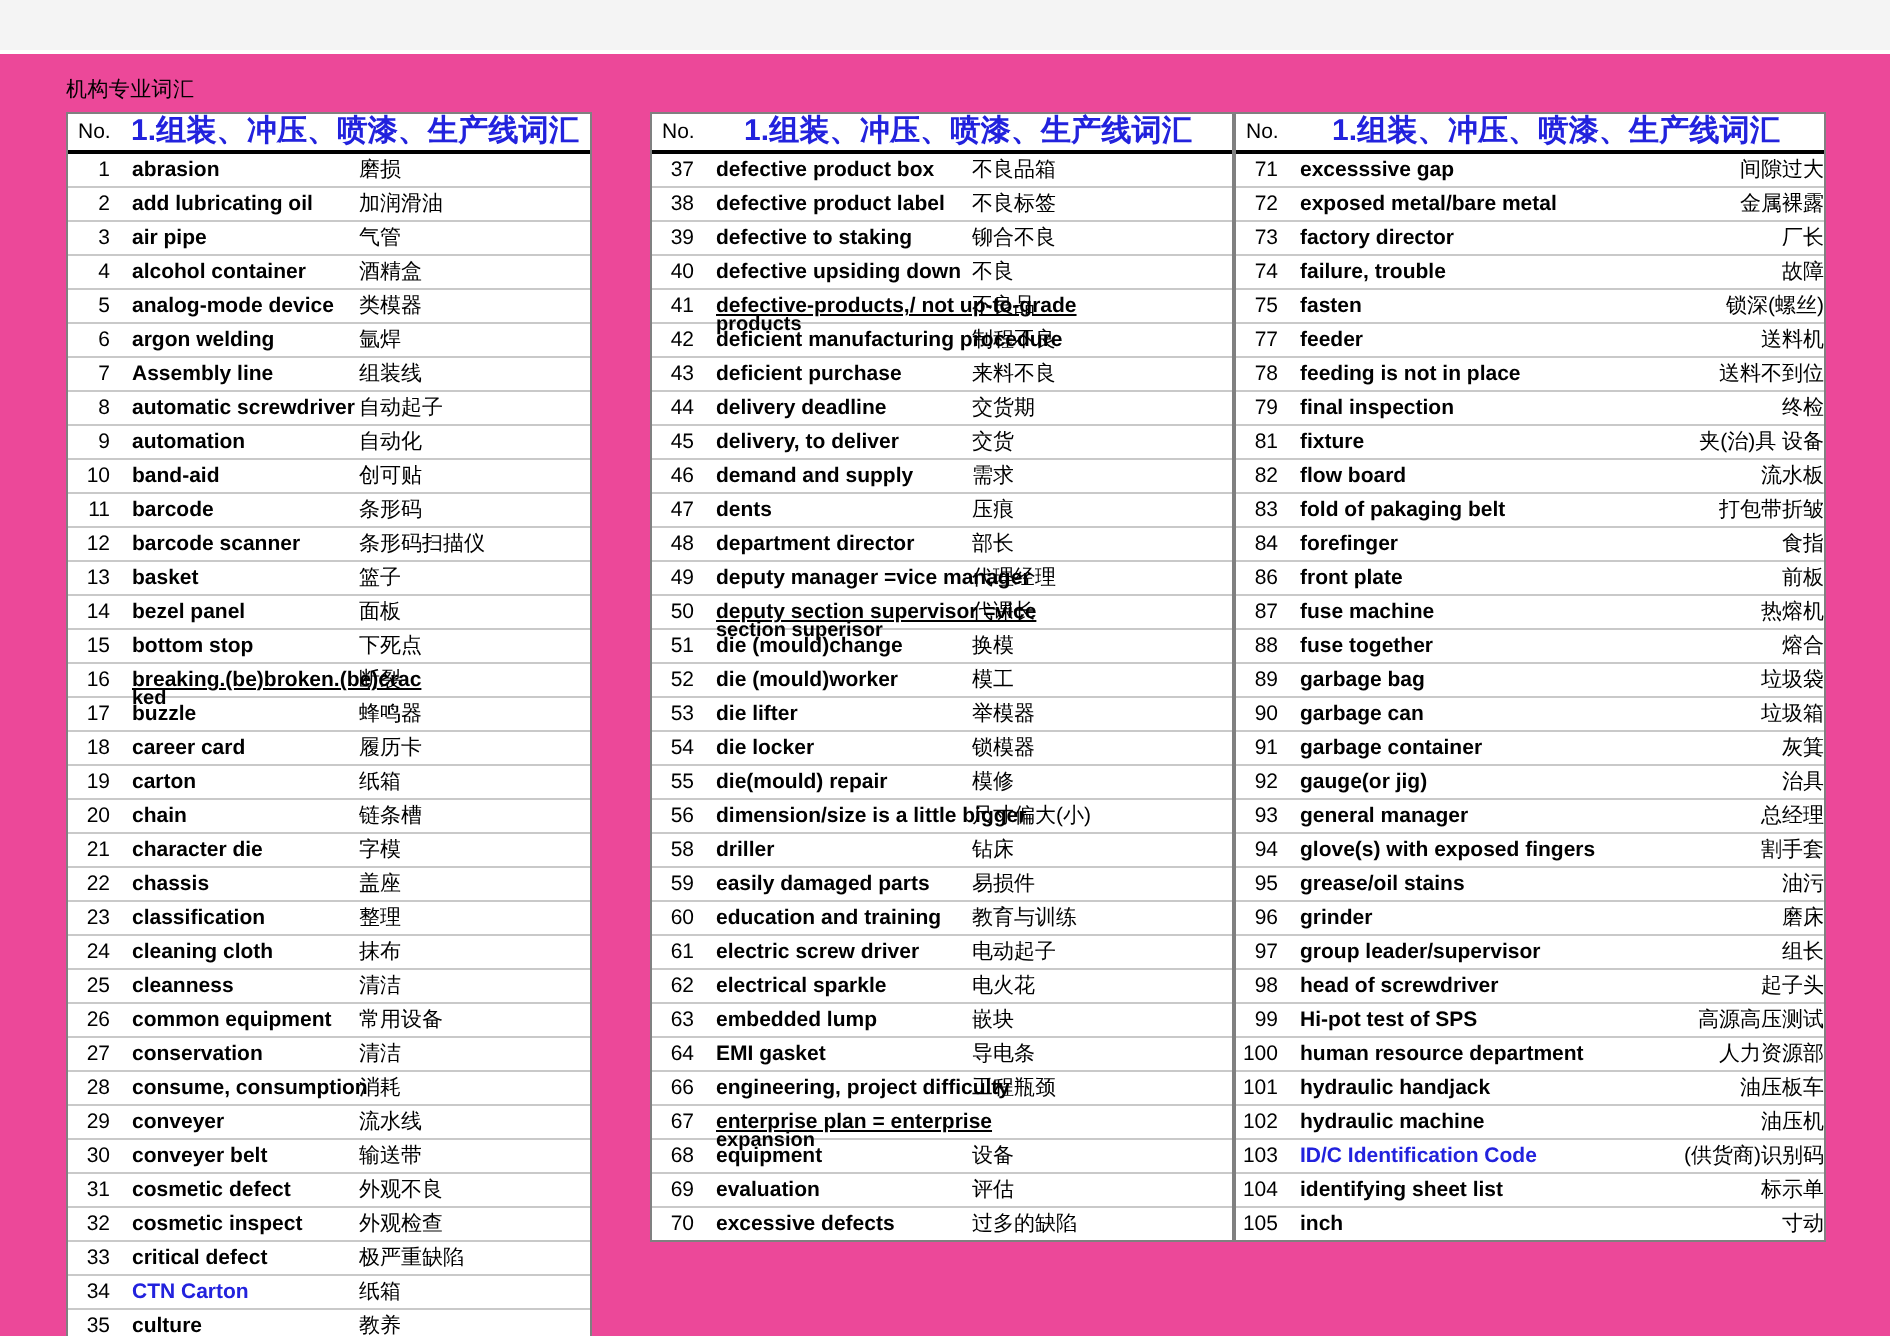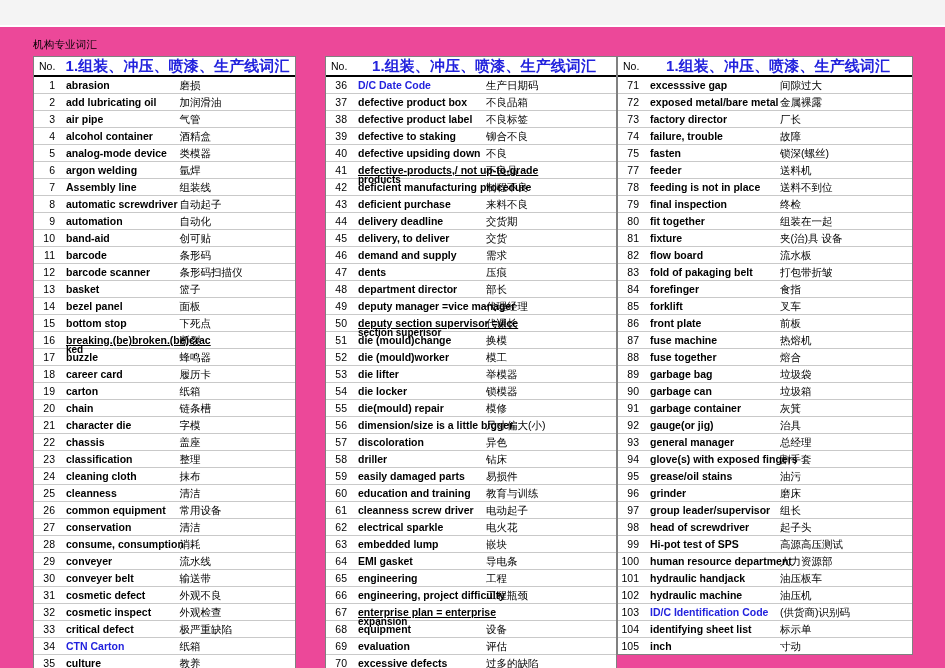--- a/index.html
+++ b/index.html
@@ -93,21 +93,21 @@
     font-size: 10.5px;
     color: #000;
     padding-left: 2px;
     box-sizing: border-box;
   }
   .b1 .c-en { width: 152px; }
   .b1 .c-zh { width: 85px; }
   .b2 .c-en { width: 185px; }
   .b2 .c-zh { width: 81px; }
   .b3 .c-en { width: 184px; margin-top: 28px; }
-  .b3 .c-zh { width: 86px; }
+  .b3 .c-zh { width: 86px; text-align: right; }
 
   th.h-no {
     text-align: left;
     padding-left: 5px;
     font-weight: normal;
     font-size: 10.5px;
     color: #000;
   }
   th.h-title {
     text-align: center;
@@ -335,25 +335,20 @@
     <div class="block b2">
       <table>
         <thead>
           <tr>
             <th class="h-no c-no">No.</th>
             <th class="h-title" colspan="2">1.组装、冲压、喷漆、生产线词汇</th>
           </tr>
         </thead>
         <tbody id="body2">
             <tr>
-              <td class="c-no">36</td>
-              <td class="c-en blue">D/C   Date Code</td>
-              <td class="c-zh">生产日期码</td>
-            </tr>
-            <tr>
               <td class="c-no">37</td>
               <td class="c-en">defective product box</td>
               <td class="c-zh">不良品箱</td>
             </tr>
             <tr>
               <td class="c-no">38</td>
               <td class="c-en">defective product label</td>
               <td class="c-zh">不良标签</td>
             </tr>
             <tr>
@@ -440,63 +435,53 @@
               <td class="c-no">55</td>
               <td class="c-en">die(mould) repair</td>
               <td class="c-zh">模修</td>
             </tr>
             <tr>
               <td class="c-no">56</td>
               <td class="c-en">dimension/size is a little bigger</td>
               <td class="c-zh">尺寸偏大(小)</td>
             </tr>
             <tr>
-              <td class="c-no">57</td>
-              <td class="c-en">discoloration</td>
-              <td class="c-zh">异色</td>
-            </tr>
-            <tr>
               <td class="c-no">58</td>
               <td class="c-en">driller</td>
               <td class="c-zh">钻床</td>
             </tr>
             <tr>
               <td class="c-no">59</td>
               <td class="c-en">easily damaged parts</td>
               <td class="c-zh">易损件</td>
             </tr>
             <tr>
               <td class="c-no">60</td>
               <td class="c-en">education and training</td>
               <td class="c-zh">教育与训练</td>
             </tr>
             <tr>
               <td class="c-no">61</td>
-              <td class="c-en">cleanness screw driver</td>
+              <td class="c-en">electric screw driver</td>
               <td class="c-zh">电动起子</td>
             </tr>
             <tr>
               <td class="c-no">62</td>
               <td class="c-en">electrical sparkle</td>
               <td class="c-zh">电火花</td>
             </tr>
             <tr>
               <td class="c-no">63</td>
               <td class="c-en">embedded lump</td>
               <td class="c-zh">嵌块</td>
             </tr>
             <tr>
               <td class="c-no">64</td>
               <td class="c-en">EMI gasket</td>
               <td class="c-zh">导电条</td>
-            </tr>
-            <tr>
-              <td class="c-no">65</td>
-              <td class="c-en">engineering</td>
-              <td class="c-zh">工程</td>
             </tr>
             <tr>
               <td class="c-no">66</td>
               <td class="c-en">engineering, project difficulty</td>
               <td class="c-zh">工程瓶颈</td>
             </tr>
             <tr>
               <td class="c-no">67</td>
               <td class="c-en ovf">enterprise plan = enterprise<span class="wrapline">expansion</span></td>
               <td class="c-zh"></td>
@@ -563,50 +548,40 @@
               <td class="c-no">78</td>
               <td class="c-en">feeding is not in place</td>
               <td class="c-zh">送料不到位</td>
             </tr>
             <tr>
               <td class="c-no">79</td>
               <td class="c-en">final inspection</td>
               <td class="c-zh">终检</td>
             </tr>
             <tr>
-              <td class="c-no">80</td>
-              <td class="c-en">fit together</td>
-              <td class="c-zh">组装在一起</td>
-            </tr>
-            <tr>
               <td class="c-no">81</td>
               <td class="c-en">fixture</td>
               <td class="c-zh">夹(治)具 设备</td>
             </tr>
             <tr>
               <td class="c-no">82</td>
               <td class="c-en">flow board</td>
               <td class="c-zh">流水板</td>
             </tr>
             <tr>
               <td class="c-no">83</td>
               <td class="c-en">fold of pakaging belt</td>
               <td class="c-zh">打包带折皱</td>
             </tr>
             <tr>
               <td class="c-no">84</td>
               <td class="c-en">forefinger</td>
               <td class="c-zh">食指</td>
             </tr>
             <tr>
-              <td class="c-no">85</td>
-              <td class="c-en">forklift</td>
-              <td class="c-zh">叉车</td>
-            </tr>
-            <tr>
               <td class="c-no">86</td>
               <td class="c-en">front plate</td>
               <td class="c-zh">前板</td>
             </tr>
             <tr>
               <td class="c-no">87</td>
               <td class="c-en">fuse machine</td>
               <td class="c-zh">热熔机</td>
             </tr>
             <tr>

